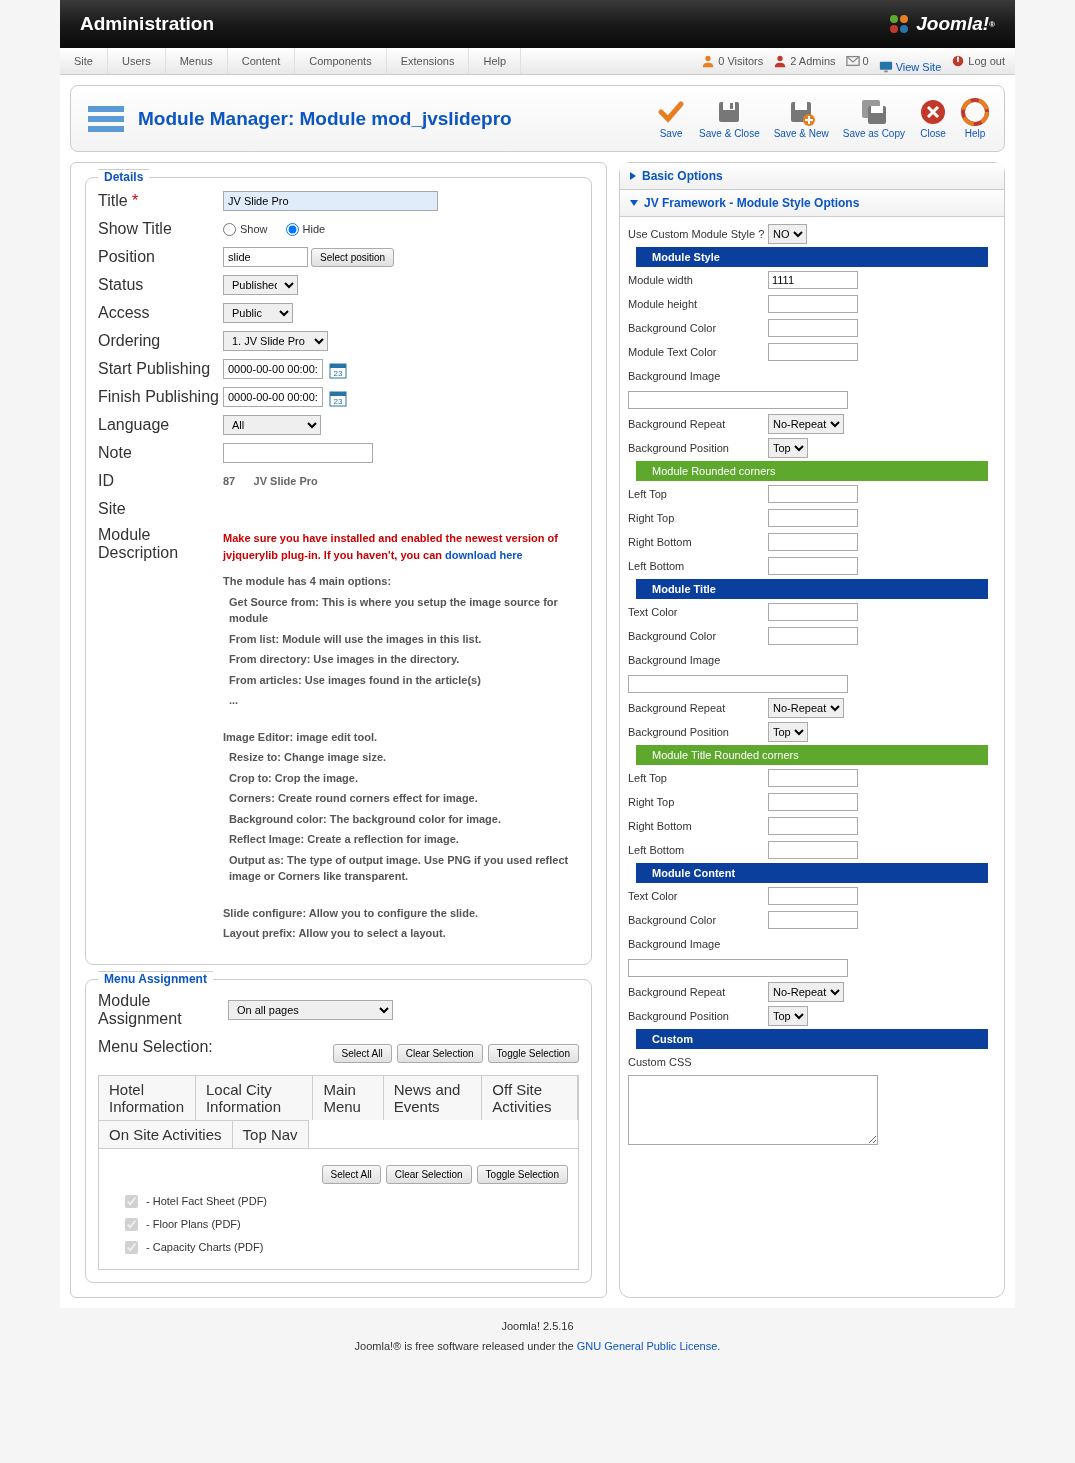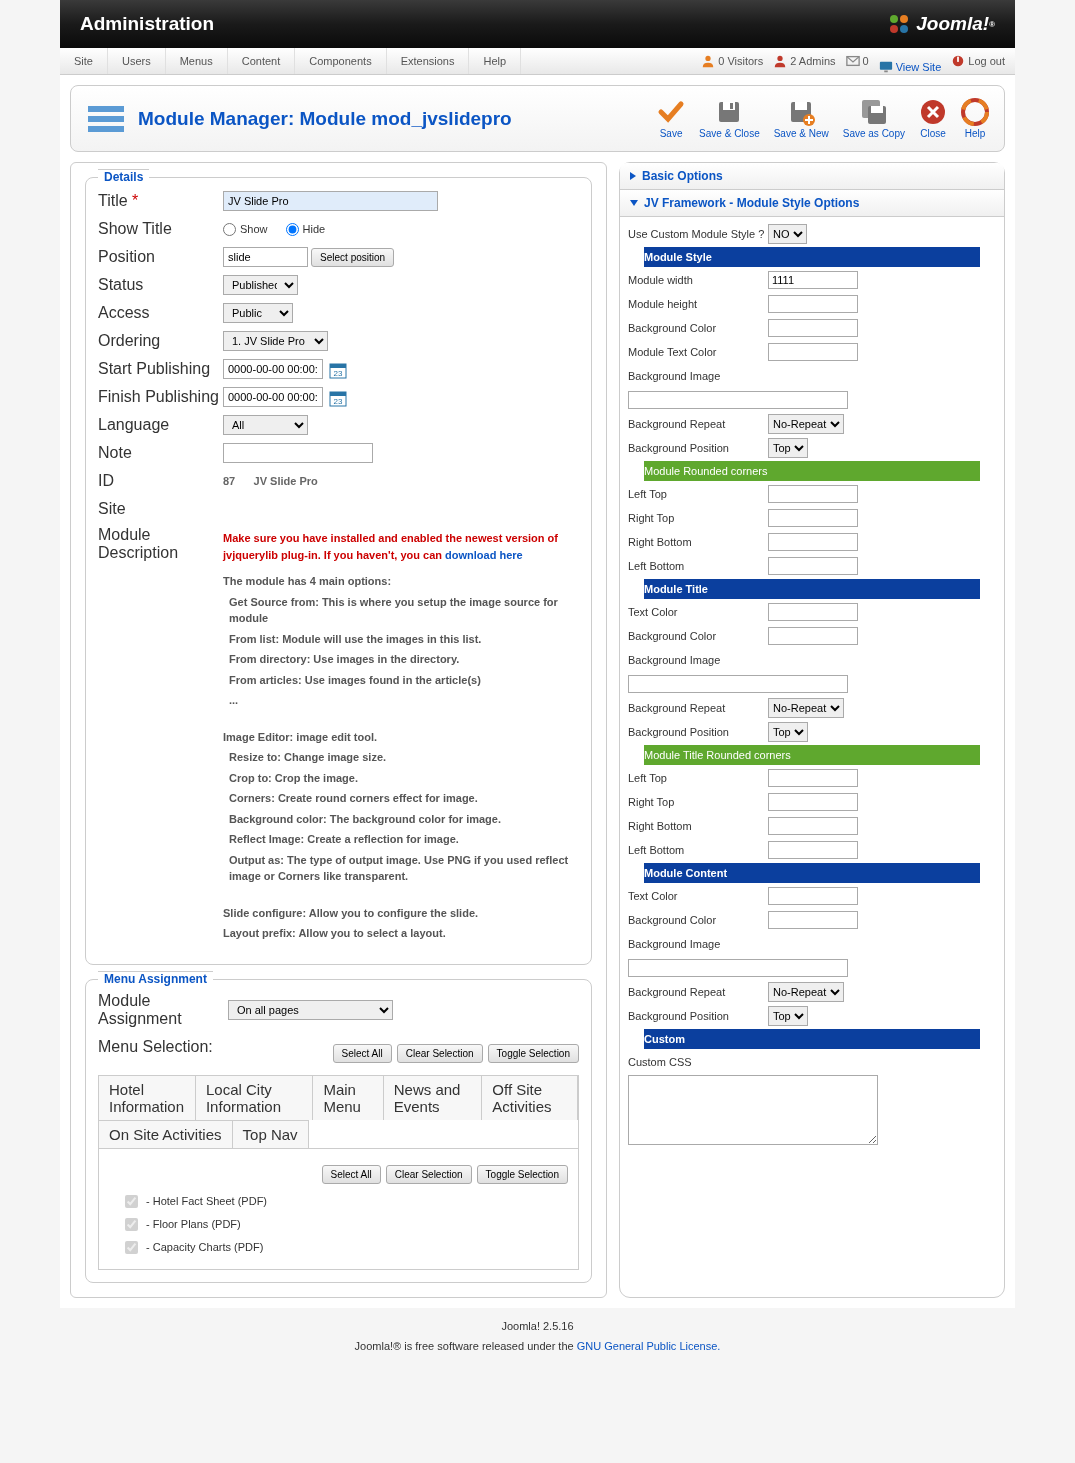--- a/index.html
+++ b/index.html
@@ -62,21 +62,21 @@
 .triangle.down { border-top: 6px solid #0B55C4; border-left: 4px solid transparent; border-right: 4px solid transparent; }
 
 .panel-body { padding: 6px 8px 10px; }
 .panel-row { display: flex; align-items: center; min-height: 22px; margin-bottom: 2px; }
 .panel-label { width: 140px; font-size: 11px; }
 .panel-control input[type=text] { width: 90px; border: 1px solid #aaa; height: 18px; padding: 1px 3px; font-size: 11px; }
 .panel-control select { border: 1px solid #aaa; height: 20px; font-size: 11px; }
 .panel-input-wide { width: 220px !important; }
 .panel-control textarea { width: 250px; height: 70px; border: 1px solid #aaa; font-size: 11px; }
 
-.section-bar { padding: 4px 0; color: #fff; font-size: 11px; font-weight: normal; margin: 2px 16px; }
+.section-bar { padding: 4px 16px; color: #fff; font-size: 11px; font-weight: normal; margin: 2px 8px; }
 .section-bar.blue { background: #0B3F9E; font-weight: bold; }
 .section-bar.green { background: #5FA82E; }
 .tab-pill { padding: 5px 10px; border-right: 1px solid #ccc; font-size: 15px; cursor: pointer; background: #f7f7f7; }
 .tabs-container { border: 1px solid #ccc; padding: 0; }
 .tabs-row { display: flex; }
 .tabs-row + .tabs-row .tab-pill { border-top: 1px solid #ccc; text-align: center; }
 .menu-sel-actions { text-align: right; padding: 6px 0; }
 .menu-sel-actions .btn-small { margin-left: 2px; }
 .menu-items-box { border: 1px solid #ccc; border-top: none; padding: 10px; }
 .menu-item { display: flex; align-items: center; gap: 8px; padding: 5px 16px; font-size: 11px; }
@@ -259,21 +259,21 @@
         <div class="form-row">
             <div class="form-label">Finish Publishing</div>
             <div class="form-control"><input type="text" style="width: 100px;" value="0000-00-00 00:00:00"><svg class="cal-icon" viewBox="0 0 18 18">
                 <rect x="1" y="3" width="16" height="14" fill="#fff" stroke="#2874A6"></rect>
                 <rect x="1" y="3" width="16" height="4" fill="#2874A6"></rect>
                 <text x="9" y="15" font-size="8" text-anchor="middle" fill="#2874A6">23</text>
               </svg></div>
           </div>
         <div class="form-row">
             <div class="form-label">Language</div>
-            <div class="form-control"><select style="width:85px"><option>All</option></select></div>
+            <div class="form-control"><select style="width:98px"><option>All</option></select></div>
           </div>
         <div class="form-row">
             <div class="form-label">Note</div>
             <div class="form-control"><input type="text" style="width: 150px;"></div>
           </div>
         <div class="form-row">
             <div class="form-label">ID</div>
             <div class="form-control" style="color:#666;font-weight:bold"><span>87</span>&nbsp;&nbsp;&nbsp;&nbsp;&nbsp;&nbsp;<span>JV Slide Pro</span></div>
           </div>
         <div class="form-row">

